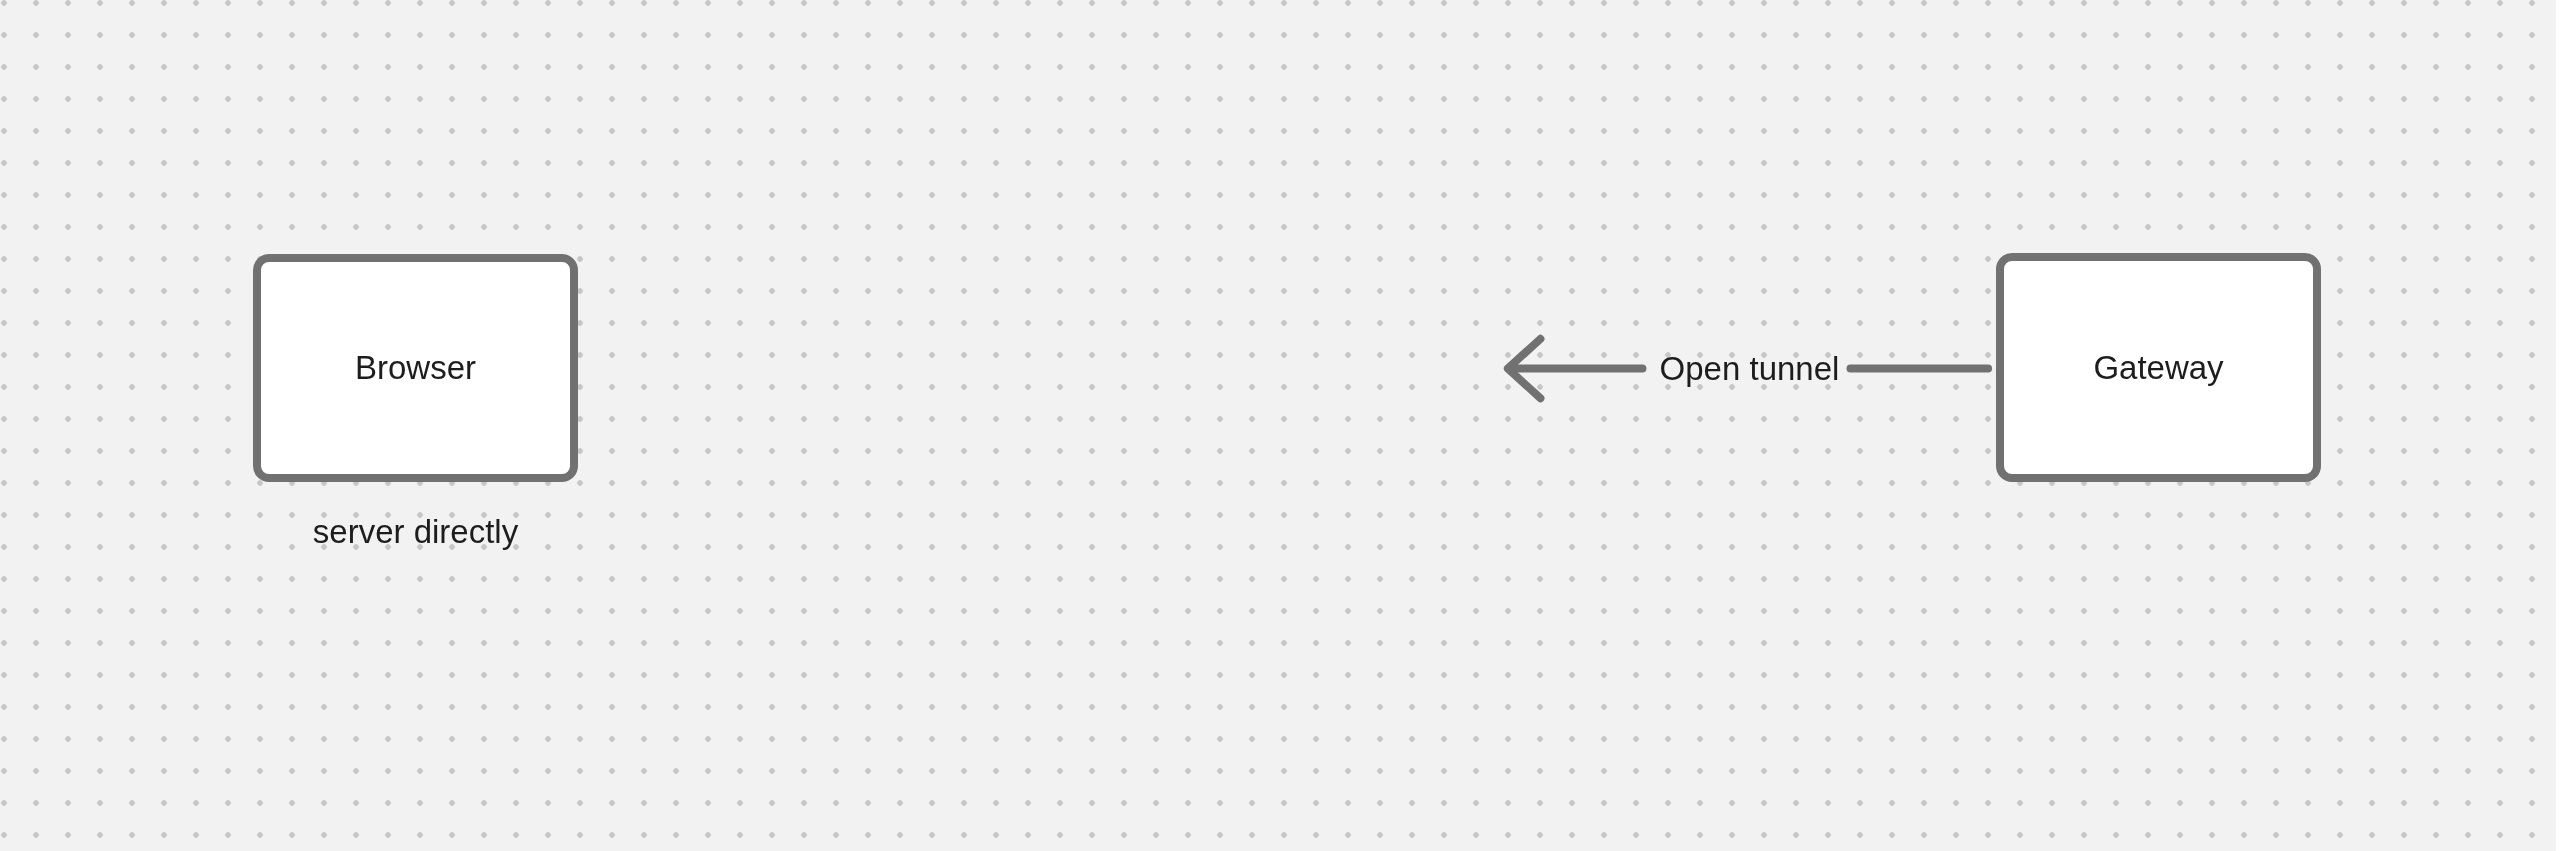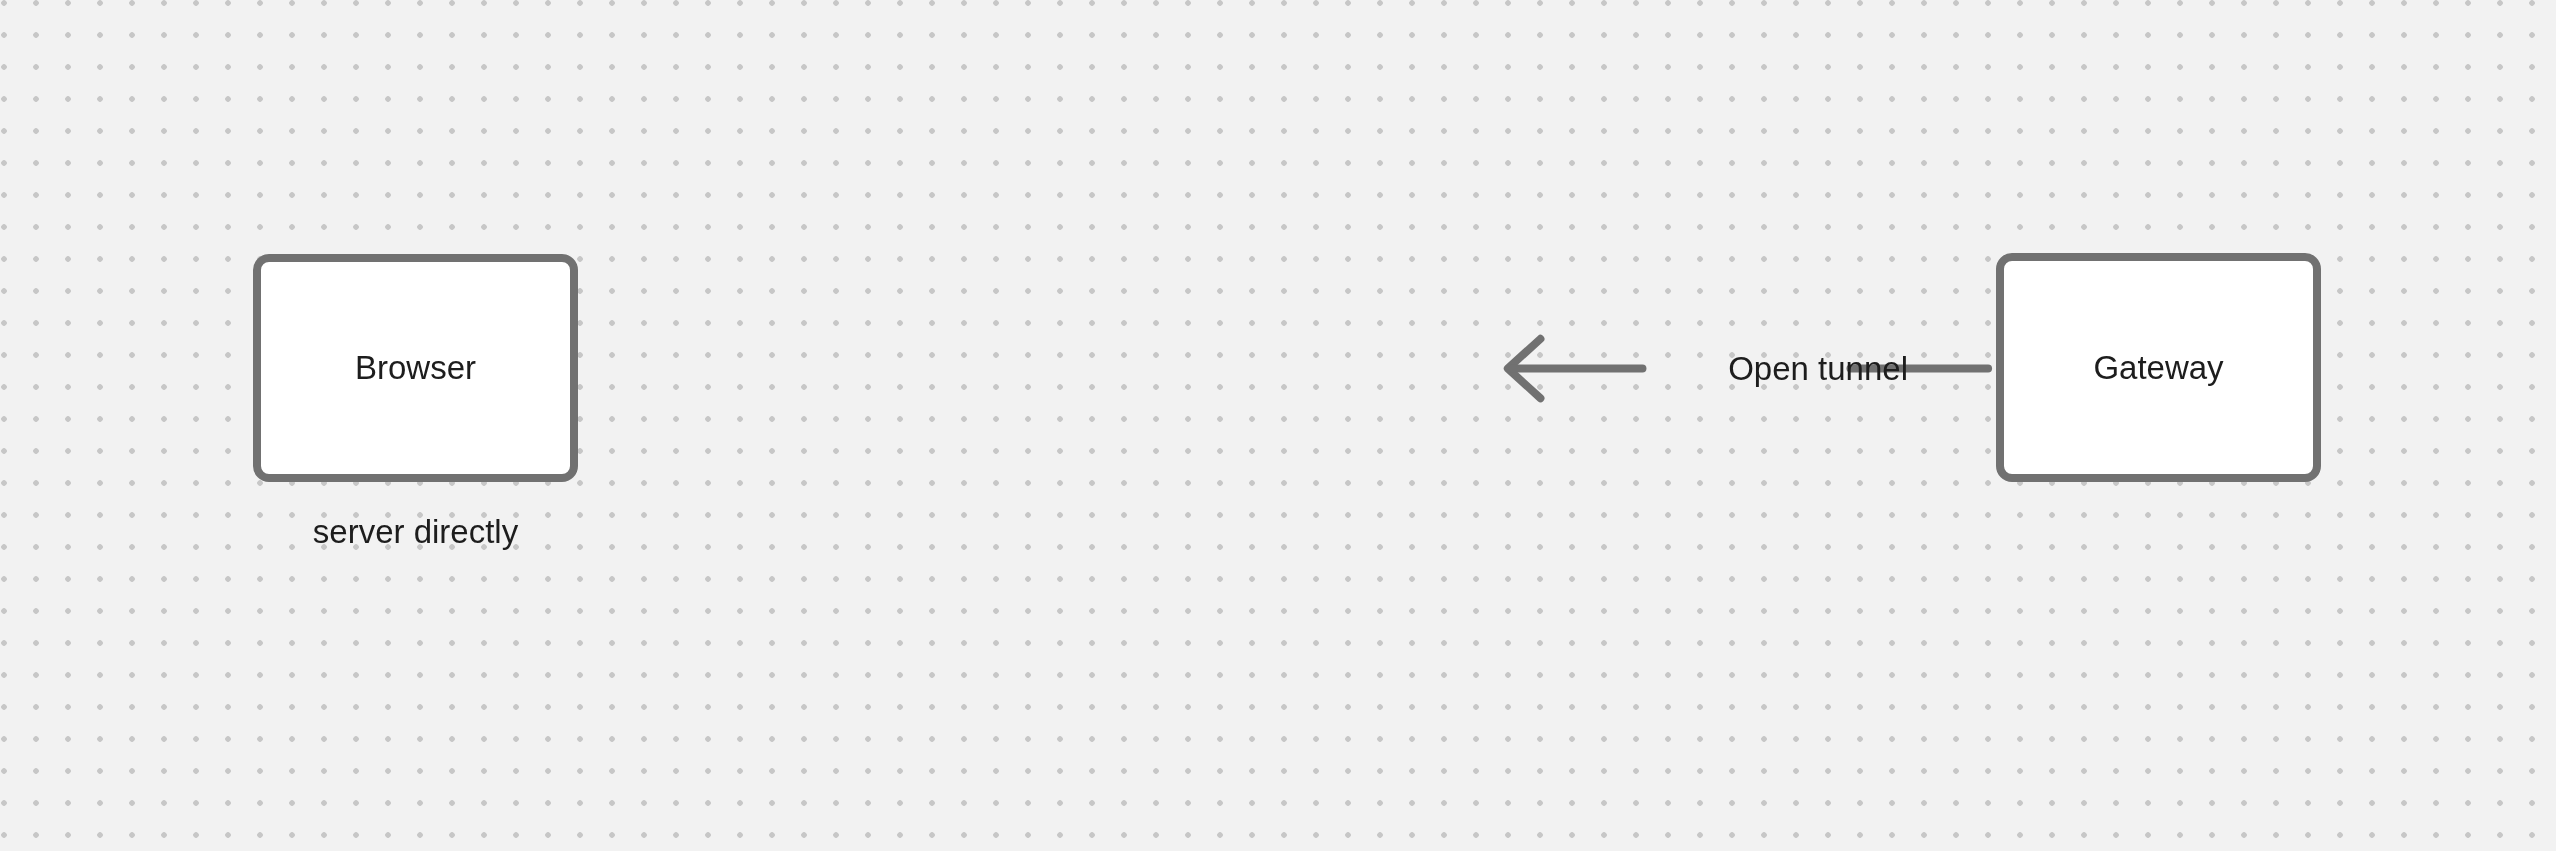--- a/index.html
+++ b/index.html
@@ -64,21 +64,21 @@
     stroke-width: 8;
     stroke-linecap: round;
     stroke-linejoin: round;
     fill: none;
   }
   .edge-label {
     position: absolute;
     left: 1591px;
     top: 346px;
     width: 317px;
-    text-align: right;
+    text-align: center;
     font-size: 33px;
     line-height: 46px;
     color: #1d1d1d;
     white-space: nowrap;
   }
 </style>
 </head>
 <body>
 
 <div class="canvas">

